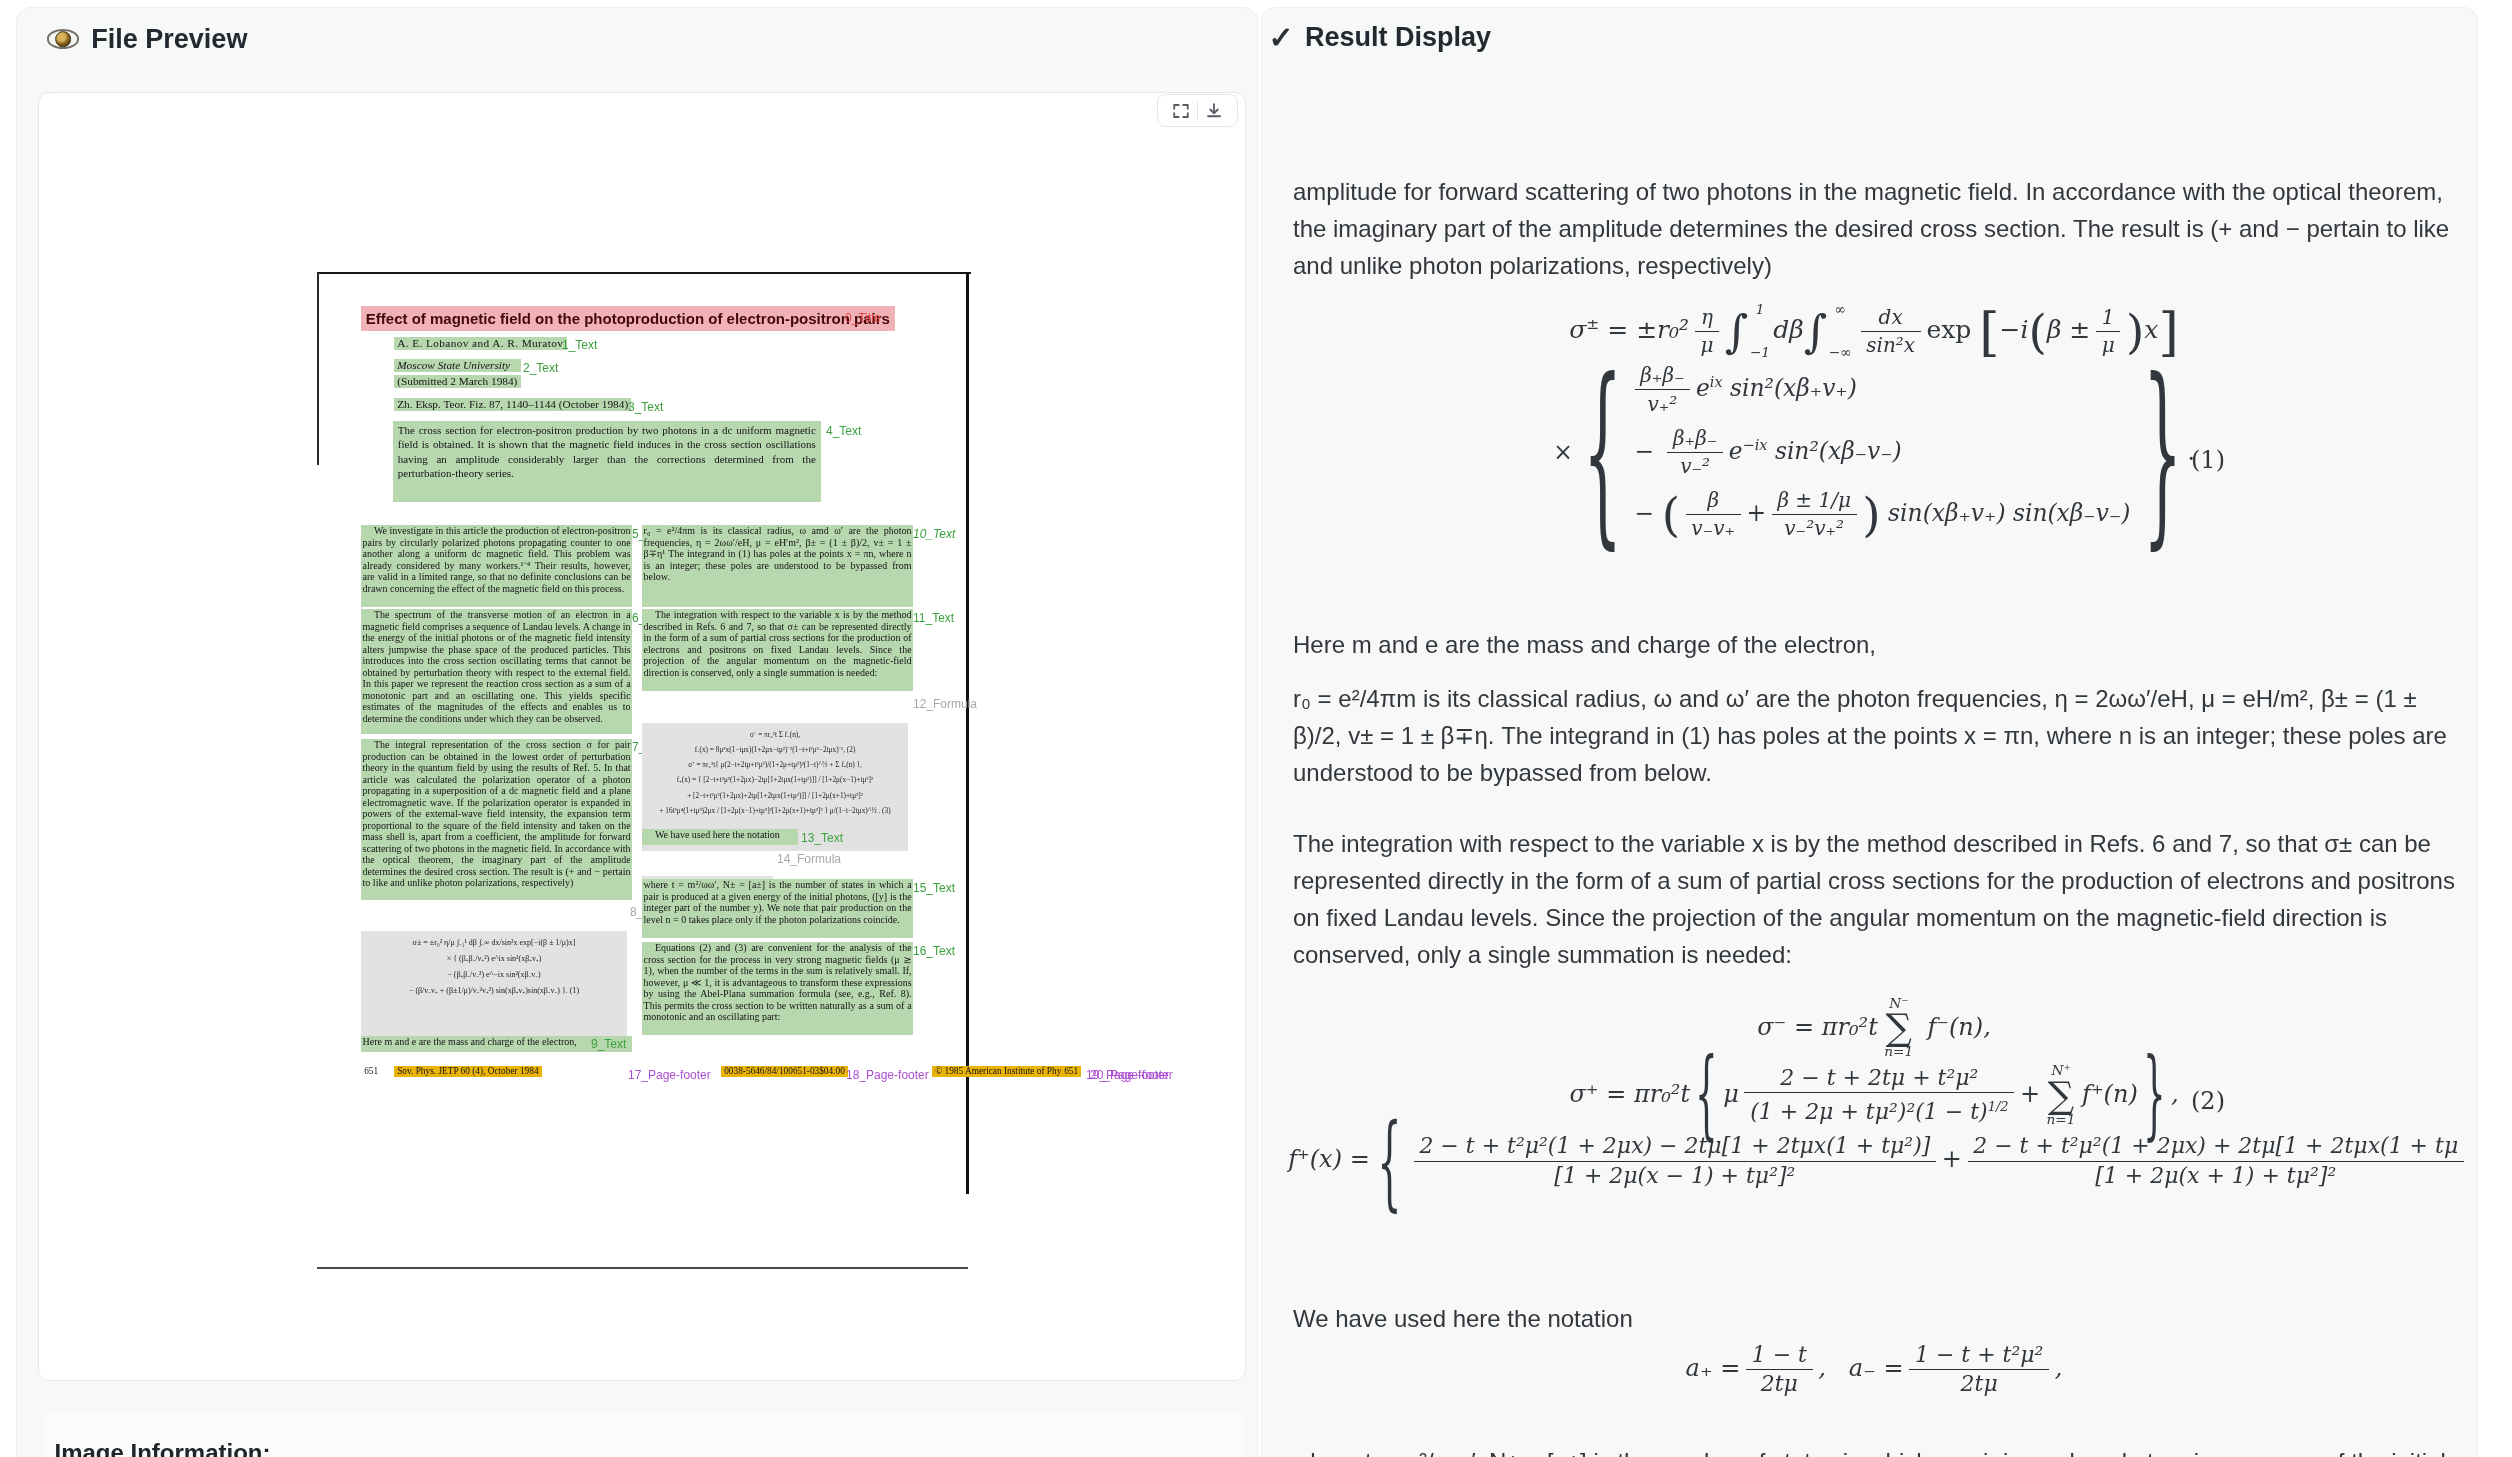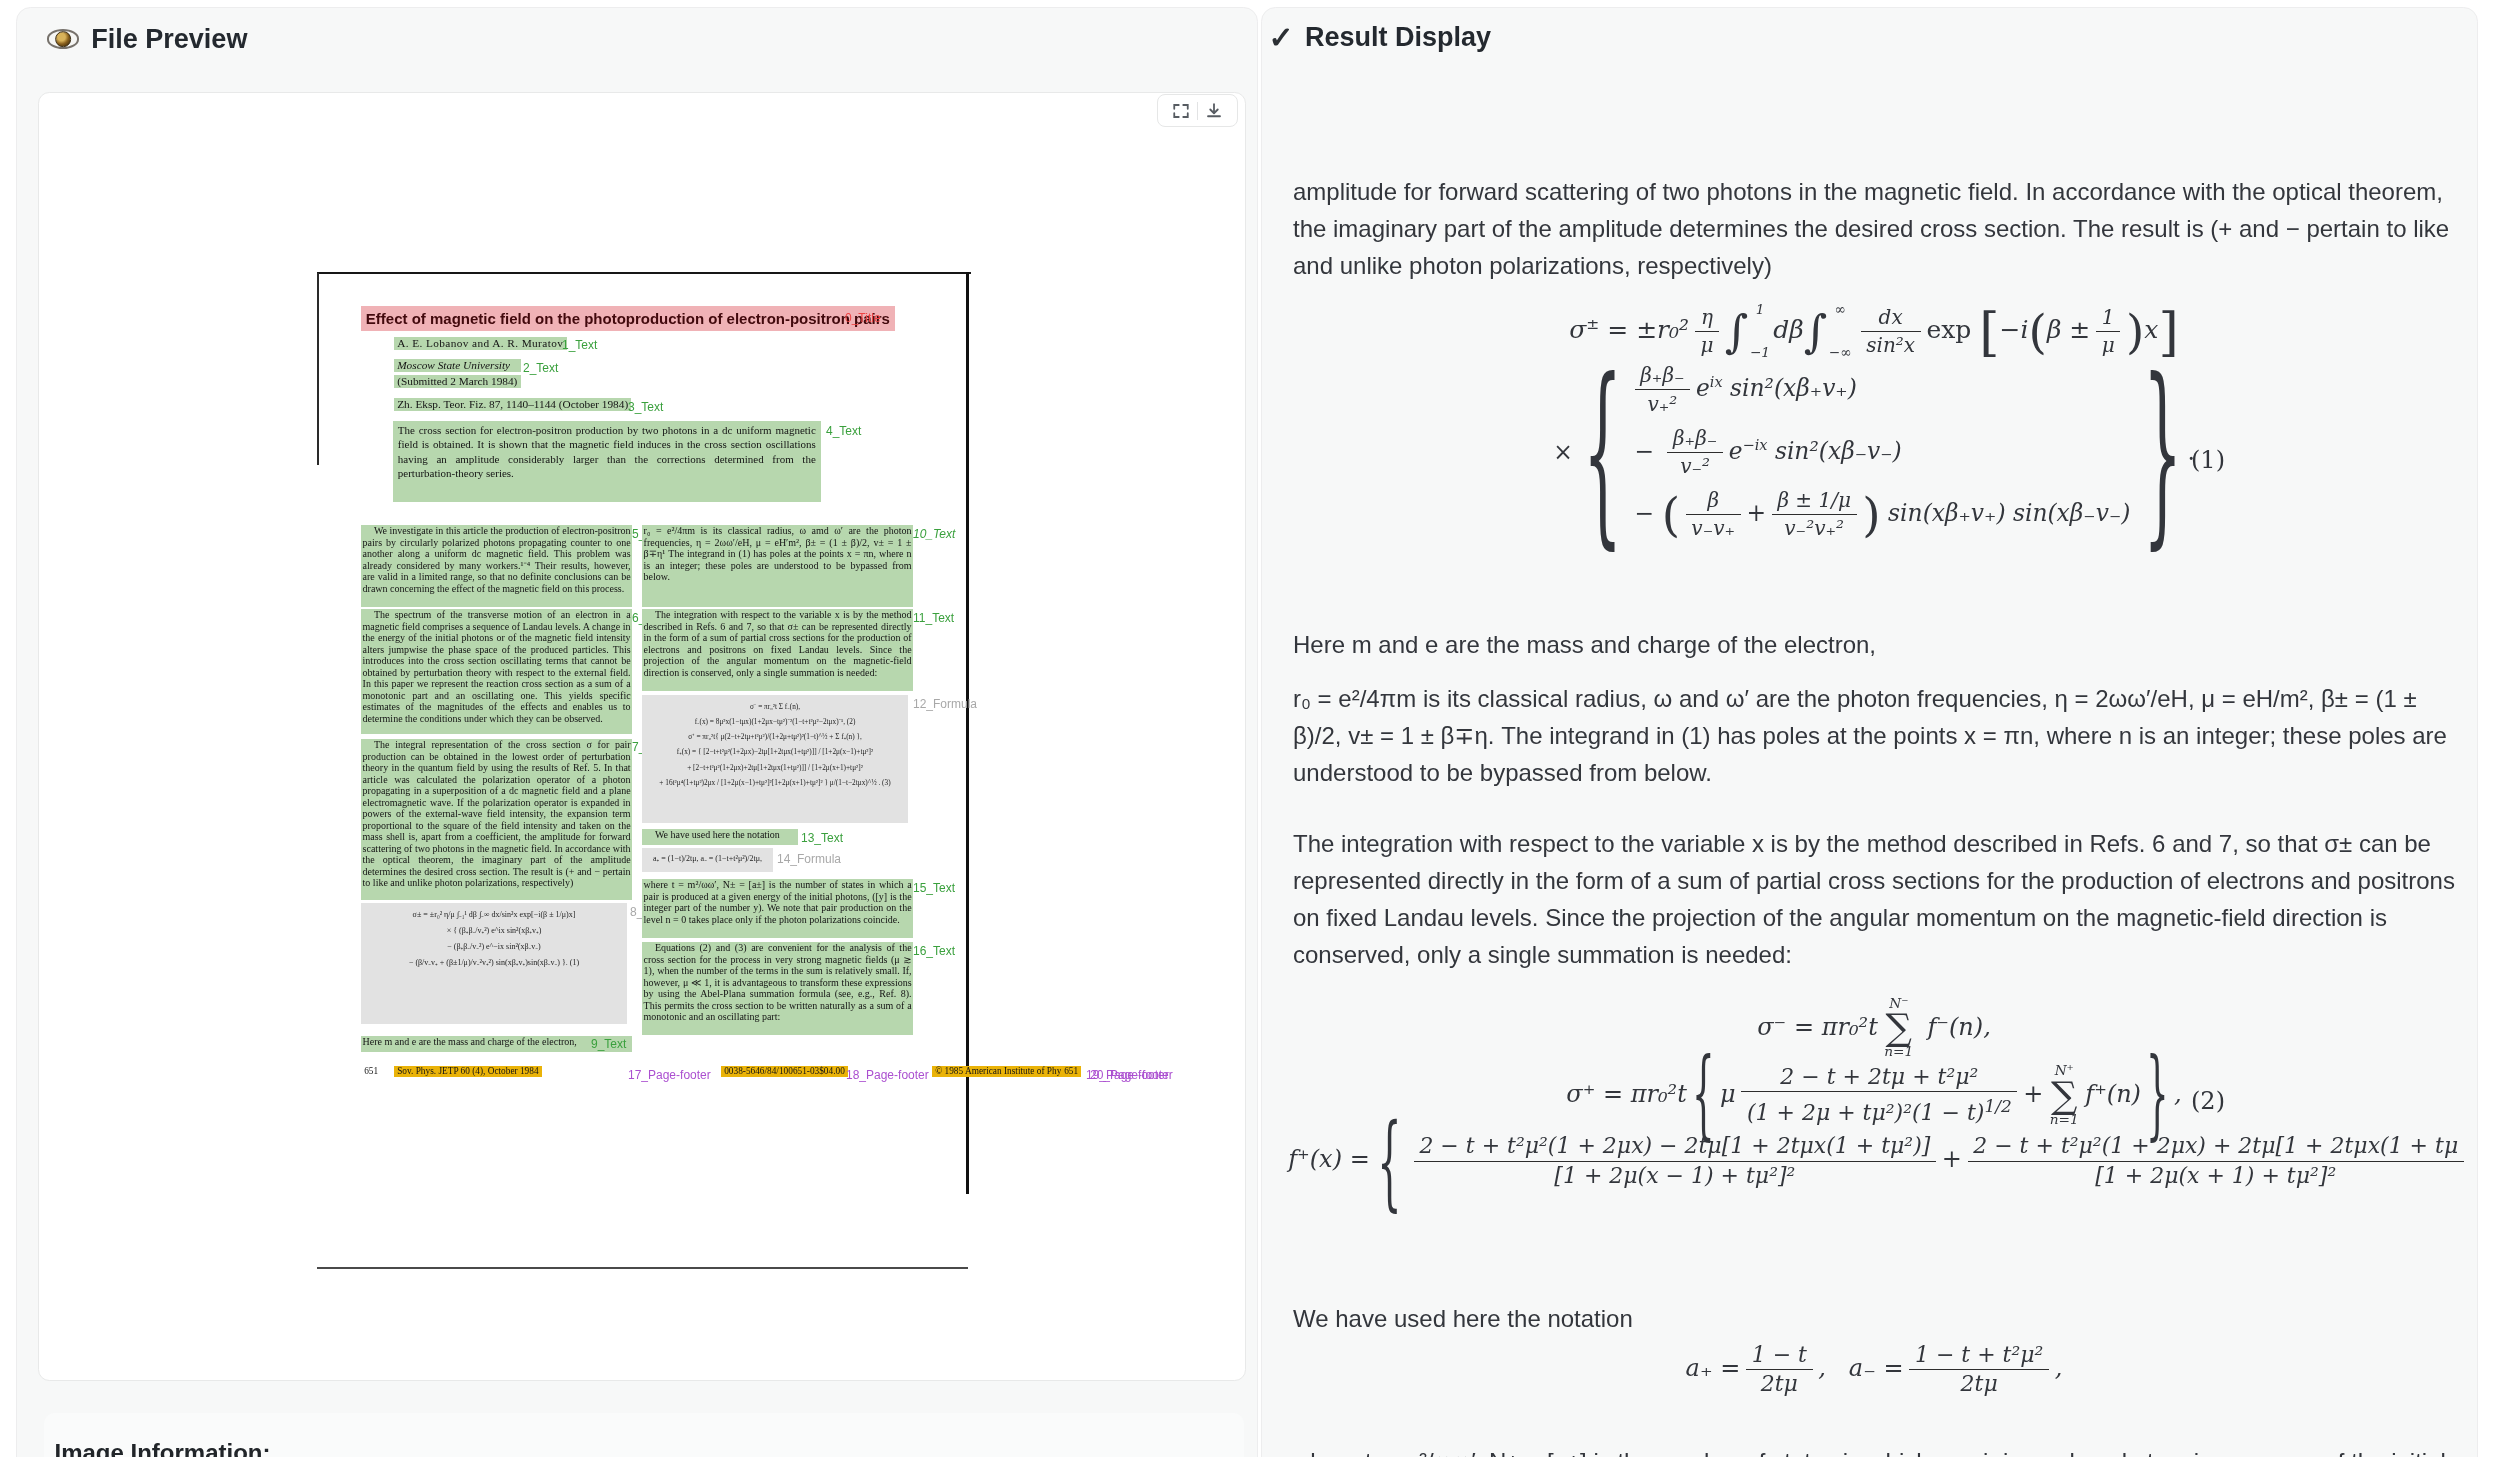--- a/index.html
+++ b/index.html
@@ -27,21 +27,21 @@
   .icobtn{width:19.4px;height:19.4px;display:flex;align-items:center;justify-content:center;cursor:pointer;}
   
   .doc{position:absolute;left:278px;top:179px;width:654px;height:997px;background:#fff;font-family:"Liberation Serif",serif;color:#141414;}
   .doc .edge-top{position:absolute;left:0;top:0;width:654px;height:2.4px;background:#161616;}
   .doc .edge-right{position:absolute;right:1.6px;top:0;width:3.2px;height:922px;background:#101010;}
   .doc .edge-left{position:absolute;left:0;top:1.6px;width:1.6px;height:192px;background:#2a2a2a;}
   .doc .edge-bot{position:absolute;left:0;bottom:0;width:651px;height:1.6px;background:#4a4a4a;}
   .abs{position:absolute;}
   .hl-pink{background:#f0b2b6;}
   .hl-green{background:#b7d7ae;}
-  .hl-gray{background:#e2e2e2;}
+  .hl-gray{background:#e2e2e2;margin-top:28px;}
   .hl-purple{background:#eab308;}
   .lbl{font-family:"Liberation Sans",sans-serif;font-size:12px;white-space:nowrap;}
   .lbl-red{color:#ef4444;}
   .lbl-green{color:#3aa03d;}
   .lbl-gray{color:#a8a8a8;}
   .lbl-purple{color:#ab4fd0;}
   .doc-title{font-family:"Liberation Sans",sans-serif;font-weight:700;font-size:15px;color:#42090d;padding:3.2px 4.8px 2.4px;line-height:1.3;white-space:nowrap;}
   .doc-meta{font-size:11.3px;padding:0.8px 3.2px;white-space:nowrap;}
   .doc-abs{font-size:11px;line-height:14.5px;padding:2.4px 4.8px;width:418px;text-align:justify;}
   .dcol{font-size:10px;line-height:11.5px;text-align:justify;width:268px;overflow:hidden;padding:0.8px 1.6px;}
@@ -72,21 +72,21 @@
   .sum .sg{font-size:37px;font-style:normal;line-height:0.95;}
   .bigp{font-style:normal;font-size:47px;vertical-align:middle;line-height:1;}
   .bigb{font-style:normal;font-size:52px;vertical-align:middle;line-height:1;}
   .brace{display:inline-block;font-style:normal;line-height:1;vertical-align:middle;}
   .f1row1{text-align:center;white-space:nowrap;}
   .f1row2{display:flex;align-items:center;justify-content:center;position:relative;margin-top:4.8px;white-space:nowrap;}
   .f1stack{display:flex;flex-direction:column;align-items:flex-start;gap:11.3px;margin:0 8px;}
   .ftag{position:absolute;left:898px;font-size:24px;}
   .f2line{text-align:center;white-space:nowrap;position:relative;}
   .f3row{text-align:center;white-space:nowrap;}
-  .sup-s{font-size:17px;}
+  .sup-s{font-size:13px;}
   sup{font-size:0.62em;}
 </style>
 </head>
 <body>
 
 <div class="panel" id="panel-left">
   <div class="phead">
     <span class="eye">
         <span class="outer"></span>
         <span class="iris"></span>

